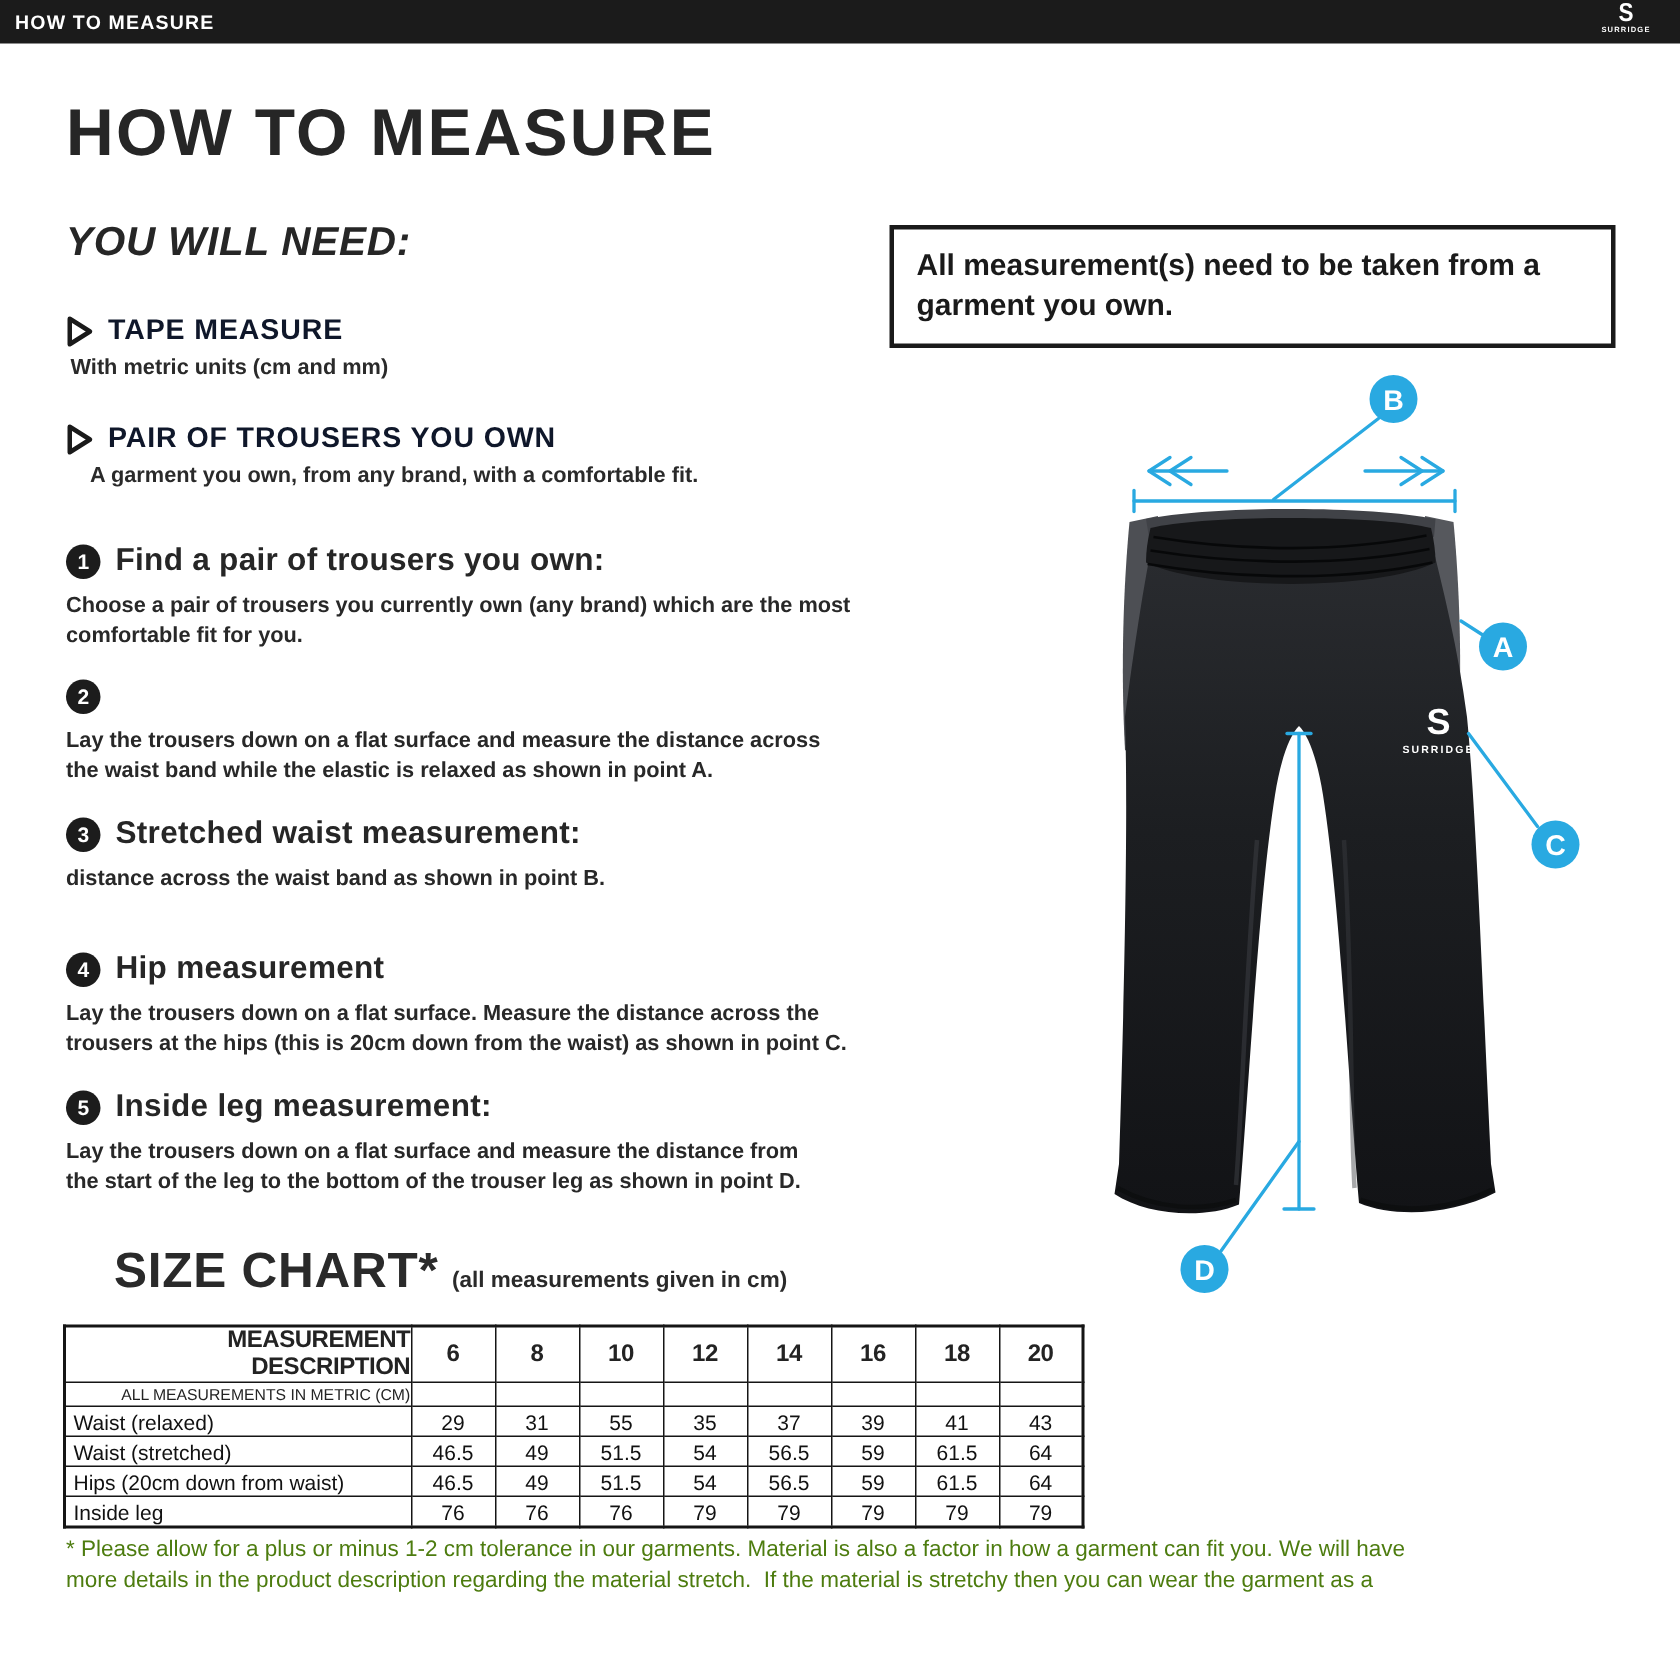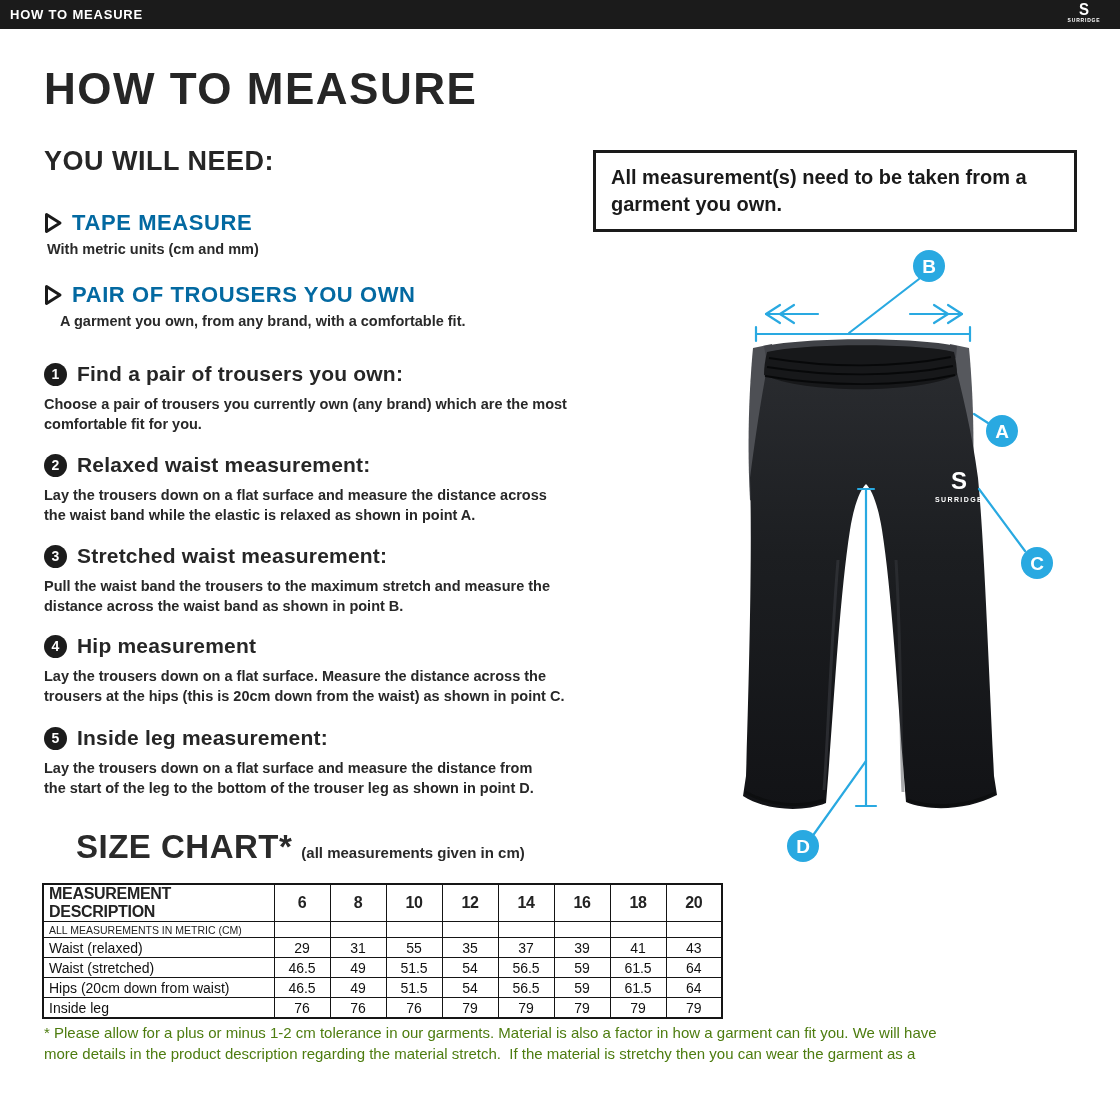--- a/index.html
+++ b/index.html
@@ -14,25 +14,25 @@
   #topbar-title{
     position:absolute;left:10px;top:0;line-height:29px;color:#fff;
     font-size:13px;font-weight:bold;letter-spacing:.8px;
   }
   #topbar-logo{position:absolute;right:13px;top:1px;text-align:center;color:#fff;width:46px;}
   #topbar-logo .sym{font-size:15px;font-weight:bold;line-height:15px;transform:scaleY(1.15);display:block;}
   #topbar-logo .word{font-size:5px;letter-spacing:.8px;font-weight:bold;display:block;margin-top:1px;}
 
   
   #page-title{left:44px;top:64px;font-size:44px;font-weight:800;letter-spacing:1.5px;color:#262626;}
-  #need-heading{left:44px;top:146px;font-size:27px;font-weight:800;letter-spacing:.5px;color:#262626;}
+  #need-heading{left:44px;top:146px;font-size:27px;font-weight:800;letter-spacing:.5px;color:#262626;font-style:italic;}
 
   .need-item{left:44px;}
   .need-head{display:flex;align-items:center;gap:9px;}
-  .need-label{font-size:22px;font-weight:800;letter-spacing:.6px;color:#0369a1;text-align:right;}
+  .need-label{font-size:19px;font-weight:800;letter-spacing:.6px;color:#0f172a;text-align:right;}
   .need-desc{font-size:14.5px;font-weight:bold;color:#2a2a2a;margin-top:5px;margin-left:3px;}
 
   
   .step{left:44px;width:640px;}
   .step-head{display:flex;align-items:center;gap:10px;}
   .badge{
     width:23px;height:23px;border-radius:50%;background:#1c1c1c;color:#fff;
     font-size:14px;font-weight:bold;line-height:23px;text-align:center;flex:0 0 23px;
   }
   .step-title{font-size:21px;font-weight:800;letter-spacing:.2px;color:#262626;}
@@ -45,21 +45,21 @@
   }
 
   
   #size-chart-heading{left:44px;top:828px;margin-left:32px;}
   #size-chart-heading .big{font-size:33px;font-weight:800;letter-spacing:.5px;color:#2a2a2a;}
   #size-chart-heading .small{font-size:15px;font-weight:bold;margin-left:9px;color:#2a2a2a;}
 
   #size-table{left:42px;top:883px;}
   #size-table table{border-collapse:collapse;table-layout:fixed;border:2.5px solid #151515;}
   #size-table td,#size-table th{border:1.5px solid #151515;padding:0;vertical-align:middle;}
-  #size-table th.desc,#size-table td.lbl{text-align:left;padding-left:5px;}
+  #size-table th.desc,#size-table td.lbl{text-align:right;padding-left:5px;}
   #size-table .hdr th{font-size:16px;font-weight:bold;height:29px;letter-spacing:-.3px;}
   #size-table .metric td{font-size:10.5px;font-weight:normal;height:15px;}
   #size-table .data td{font-size:14px;font-weight:normal;height:19px;text-align:center;color:#111;}
   #size-table .data td.lbl{text-align:left;}
 
   
   #footer{left:44px;top:1022px;width:1056px;font-size:15px;font-weight:normal;color:#4d7c0f;}
   .footer-line{white-space:pre-wrap;line-height:21px;}
 
   
@@ -112,35 +112,33 @@
   </div>
   <div class="step-body">
     <div>Choose a pair of trousers you currently own (any brand) which are the most</div>
       <div>comfortable fit for you.</div>
   </div>
 </div>
 
 <div class="abs step" style="top:453px;">
   <div class="step-head">
     <span class="badge">2</span>
-    <span class="step-title">Relaxed waist measurement:</span>
   </div>
   <div class="step-body">
     <div>Lay the trousers down on a flat surface and measure the distance across</div>
       <div>the waist band while the elastic is relaxed as shown in point A.</div>
   </div>
 </div>
 
 <div class="abs step" style="top:544px;">
   <div class="step-head">
     <span class="badge">3</span>
     <span class="step-title">Stretched waist measurement:</span>
   </div>
   <div class="step-body">
-    <div>Pull the waist band the trousers to the maximum stretch and measure the</div>
       <div>distance across the waist band as shown in point B.</div>
   </div>
 </div>
 
 <div class="abs step" style="top:634px;">
   <div class="step-head">
     <span class="badge">4</span>
     <span class="step-title">Hip measurement</span>
   </div>
   <div class="step-body">

